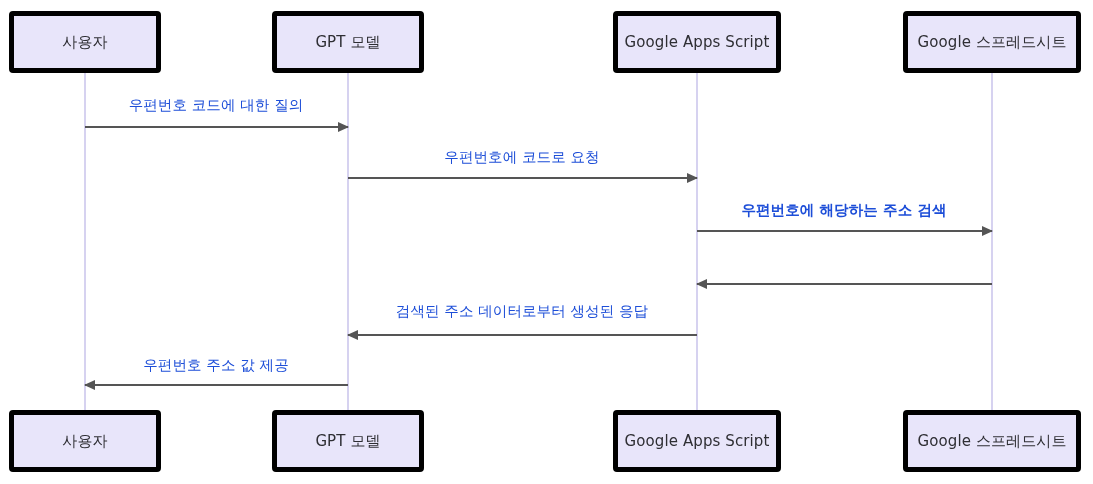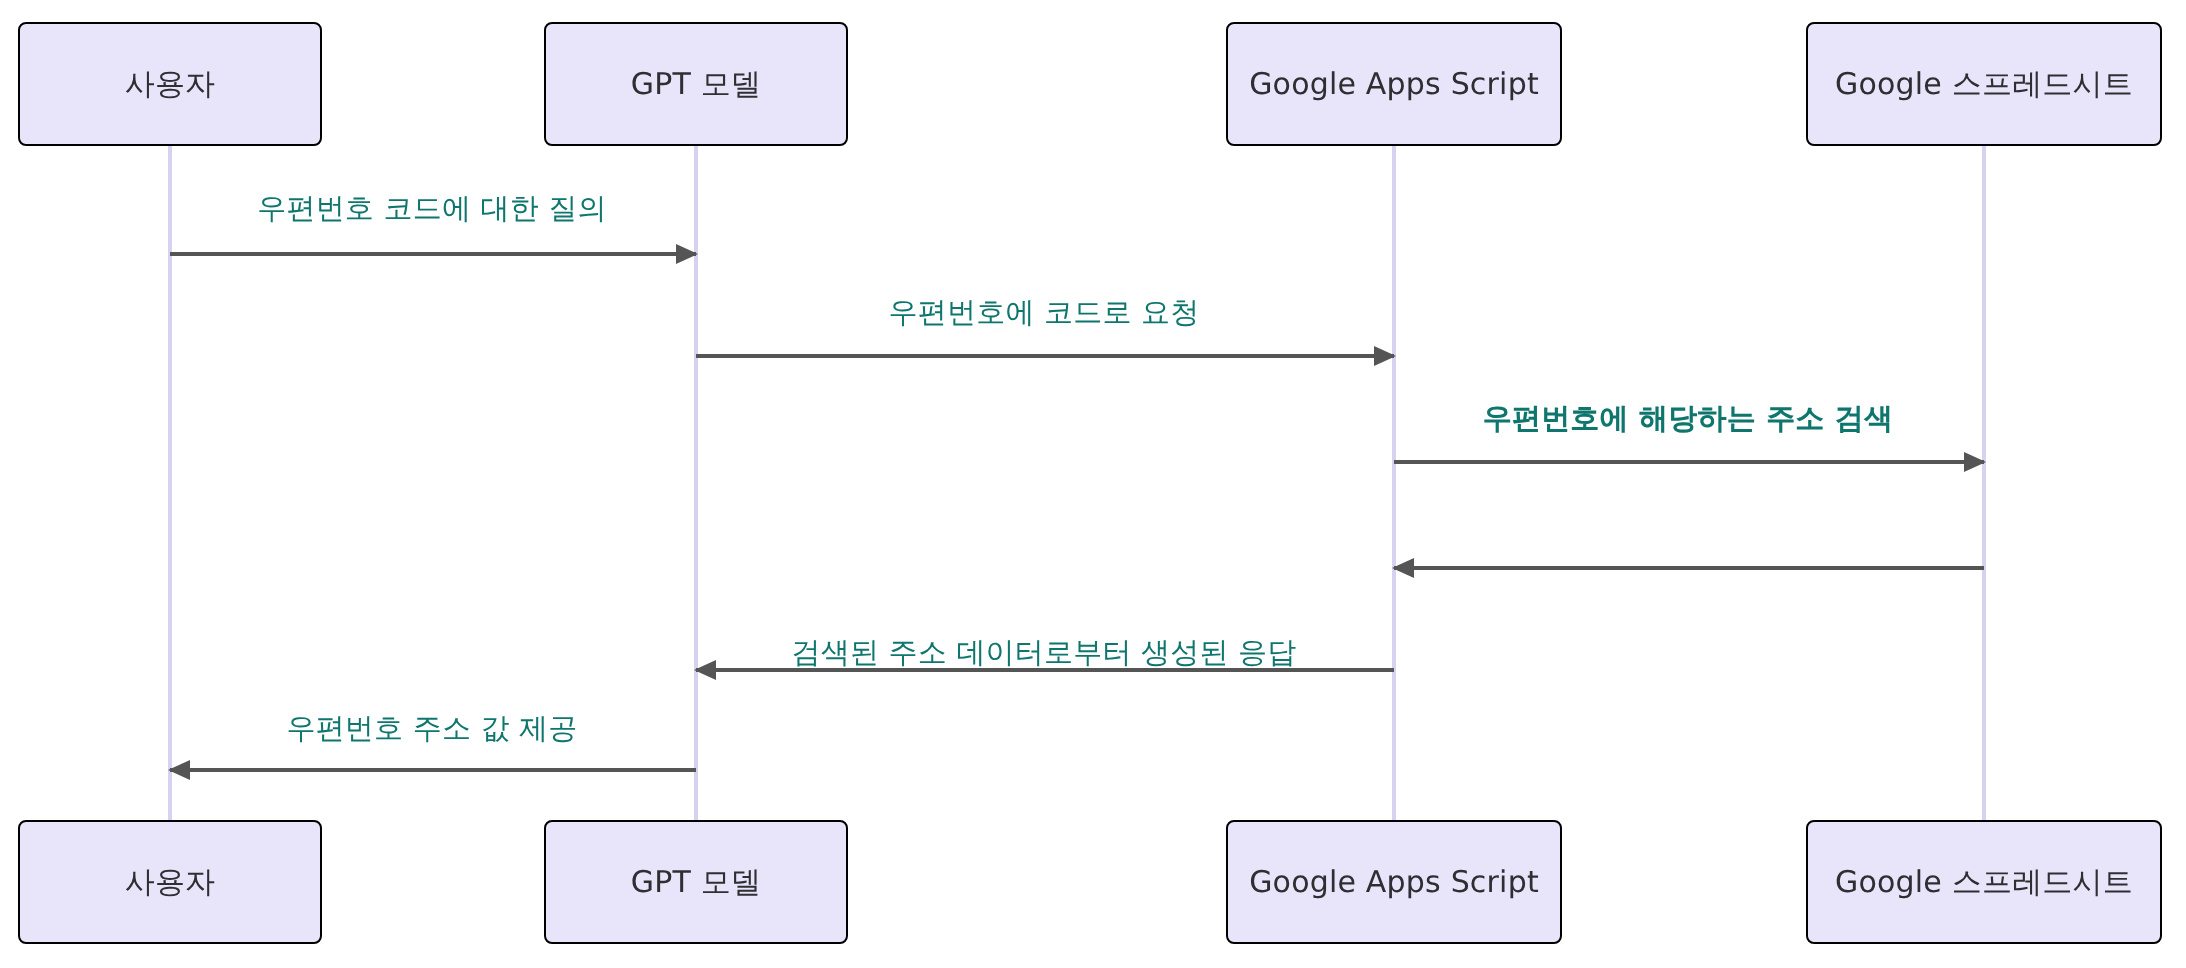--- a/index.html
+++ b/index.html
@@ -19,21 +19,21 @@
   }
   .lifeline {
     position: absolute;
     width: 2px;
     background: #d6d2f0;
   }
   .participant-box {
     position: absolute;
     box-sizing: border-box;
     background: #e8e5fa;
-    border: 1px solid #000000;
+    border: 5px solid #000000;
     border-radius: 4px;
     display: flex;
     align-items: center;
     justify-content: center;
   }
   .participant-label {
     font-size: 15px;
     color: #2e2e33;
     line-height: 1;
     white-space: nowrap;
@@ -63,21 +63,21 @@
     right: -1px;
     border-left: 11px solid #555555;
   }
   .arrowhead.left {
     left: -1px;
     border-right: 11px solid #555555;
   }
   .message-label {
     position: absolute;
     font-size: 14.5px;
-    color: #0f766e;
+    color: #1d4ed8;
     white-space: nowrap;
     line-height: 1;
     transform: translateX(-50%);
     letter-spacing: 0.1px;
   }
 </style>
 </head>
 <body>
 
 <div id="diagram-root">
@@ -125,19 +125,19 @@
     </div>
     <div class="message-label" style="left: 844px; top: 203px; font-weight: bold;">우편번호에 해당하는 주소 검색</div>
     <div class="message" style="left: 697px; top: 283px; width: 295px;">
       <div class="message-line"></div>
       <div class="arrowhead left"></div>
     </div>
     <div class="message" style="left: 348px; top: 334px; width: 349px;">
       <div class="message-line"></div>
       <div class="arrowhead left"></div>
     </div>
-    <div class="message-label" style="left: 522px; top: 320px;">검색된 주소 데이터로부터 생성된 응답</div>
+    <div class="message-label" style="left: 522px; top: 304px;">검색된 주소 데이터로부터 생성된 응답</div>
     <div class="message" style="left: 85px; top: 384px; width: 263px;">
       <div class="message-line"></div>
       <div class="arrowhead left"></div>
     </div>
     <div class="message-label" style="left: 216px; top: 358px;">우편번호 주소 값 제공</div>
   </div>
 
 </body></html>

